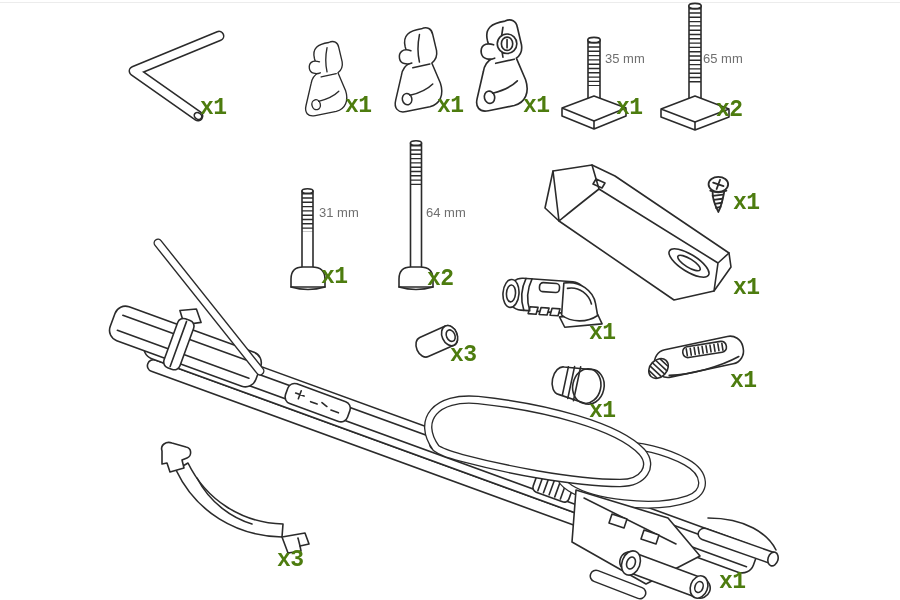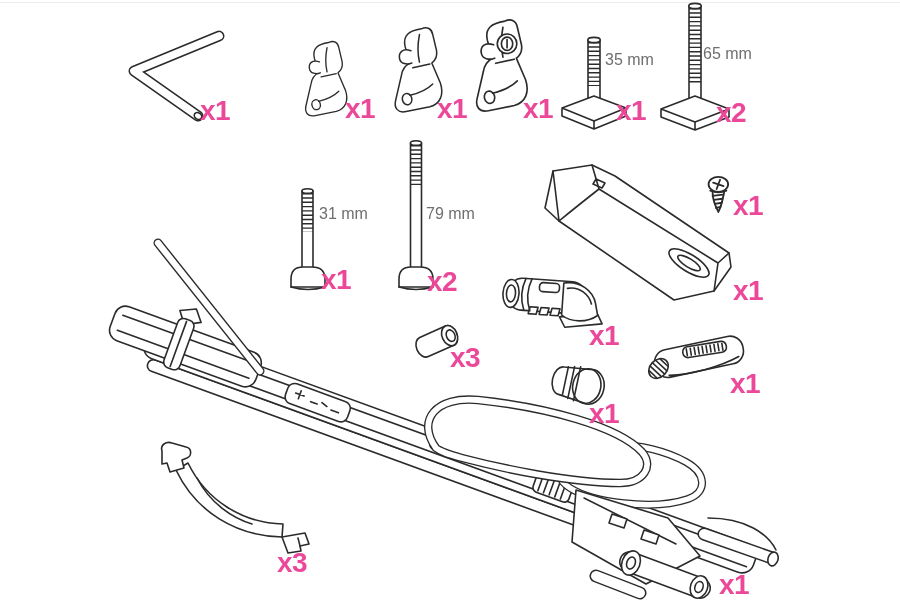--- a/index.html
+++ b/index.html
@@ -1,20 +1,20 @@
 <!DOCTYPE html>
 <html><head>
 <meta charset="utf-8">
 <style>
   html,body{margin:0;padding:0;background:#ffffff;}
   .stage{position:relative;width:900px;height:600px;background:#ffffff;overflow:hidden;
          font-family:"Liberation Sans",sans-serif;}
   .stage svg{position:absolute;left:0;top:0;}
-  .qty{position:absolute;font-weight:700;font-size:28px;color:#ec4899;letter-spacing:-0.5px;line-height:1;}
-  .dim{position:absolute;font-weight:400;font-size:16px;color:#6f6f6f;line-height:1;}
+  .qty{position:absolute;font-weight:700;font-size:23px;color:#4d7c0f;letter-spacing:-0.5px;line-height:1;font-family:Liberation Mono, monospace;}
+  .dim{position:absolute;font-weight:400;font-size:13px;color:#6f6f6f;line-height:1;}
   .topline{position:absolute;left:0;top:2px;width:100%;height:1px;background:#ececec;}
 </style>
 </head>
 <body>
 
 <div class="stage">
   <div class="topline"></div>
 
   <svg width="900" height="600" viewBox="0 0 900 600" stroke="#2b2b2b" stroke-width="1.6" fill="none" stroke-linecap="round" stroke-linejoin="round">
 
@@ -208,26 +208,26 @@
     </g>
   </svg>
 
   <span class="qty" style="left:200px;top:97px">x1</span>
   <span class="qty" style="left:345px;top:95px">x1</span>
   <span class="qty" style="left:437px;top:95px">x1</span>
   <span class="qty" style="left:523px;top:95px">x1</span>
 
   <span class="dim" style="left:605px;top:52px">35 mm</span>
   <span class="qty" style="left:616px;top:97px">x1</span>
-  <span class="dim" style="left:703px;top:46px">65 mm</span>
+  <span class="dim" style="left:703px;top:52px">65 mm</span>
   <span class="qty" style="left:716px;top:99px">x2</span>
 
   <span class="dim" style="left:319px;top:206px">31 mm</span>
   <span class="qty" style="left:321px;top:266px">x1</span>
-  <span class="dim" style="left:426px;top:206px">79 mm</span>
+  <span class="dim" style="left:426px;top:206px">64 mm</span>
   <span class="qty" style="left:427px;top:268px">x2</span>
 
   <span class="qty" style="left:733px;top:192px">x1</span>
   <span class="qty" style="left:733px;top:277px">x1</span>
   <span class="qty" style="left:589px;top:322px">x1</span>
   <span class="qty" style="left:450px;top:344px">x3</span>
   <span class="qty" style="left:589px;top:400px">x1</span>
   <span class="qty" style="left:730px;top:370px">x1</span>
   <span class="qty" style="left:277px;top:549px">x3</span>
   <span class="qty" style="left:719px;top:571px">x1</span>

